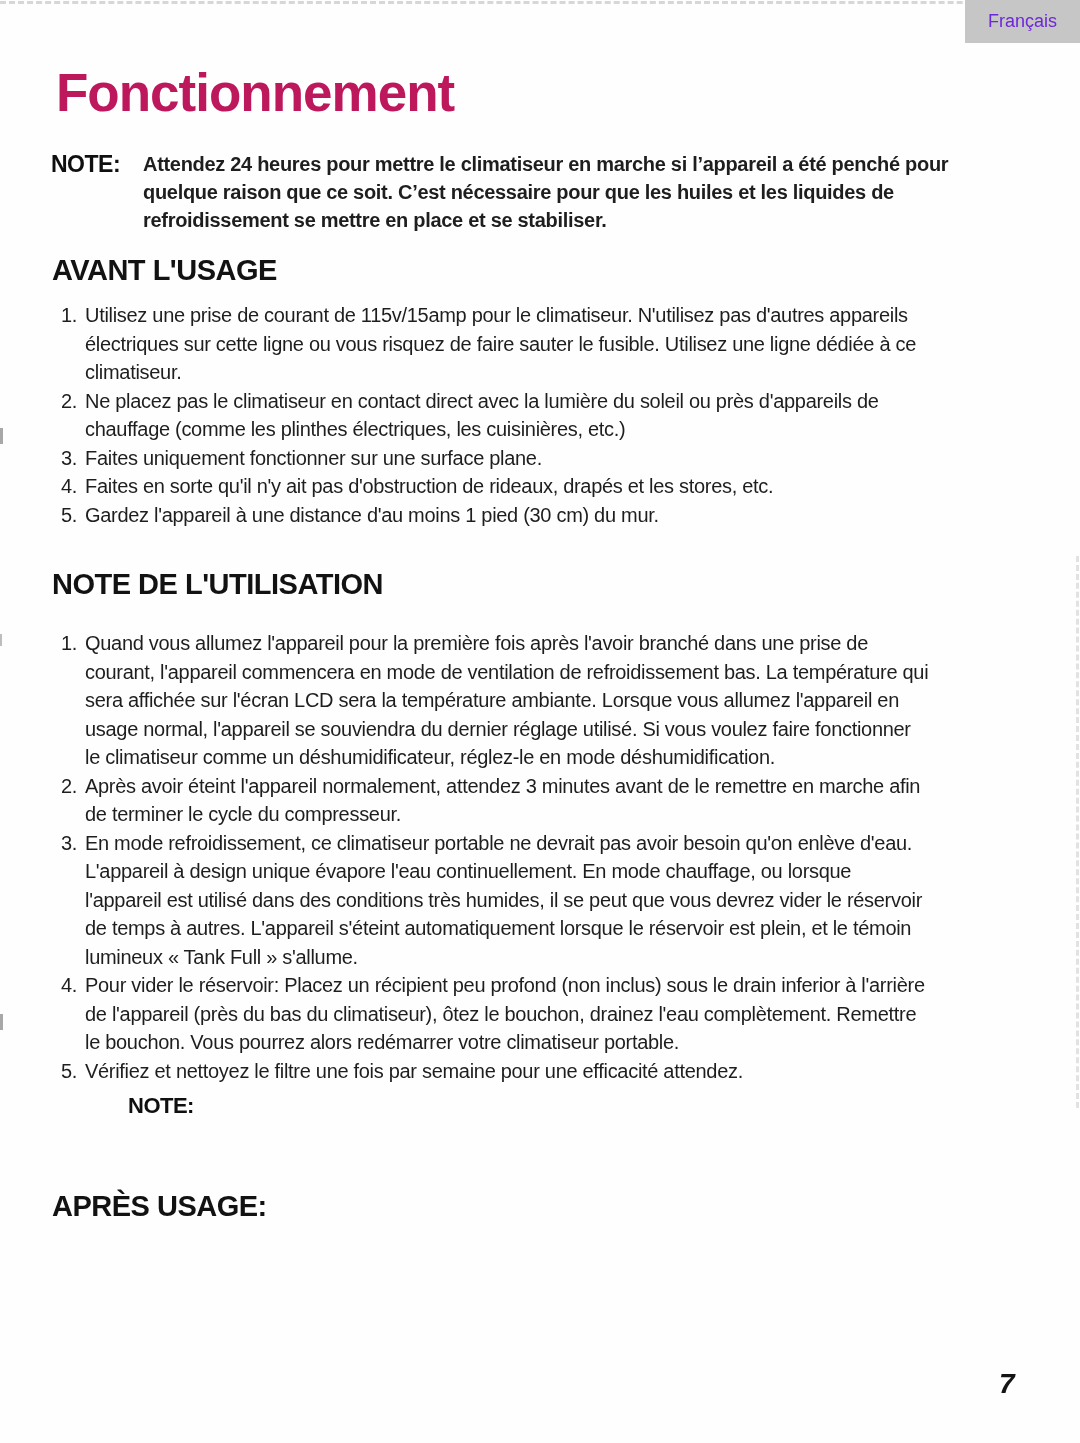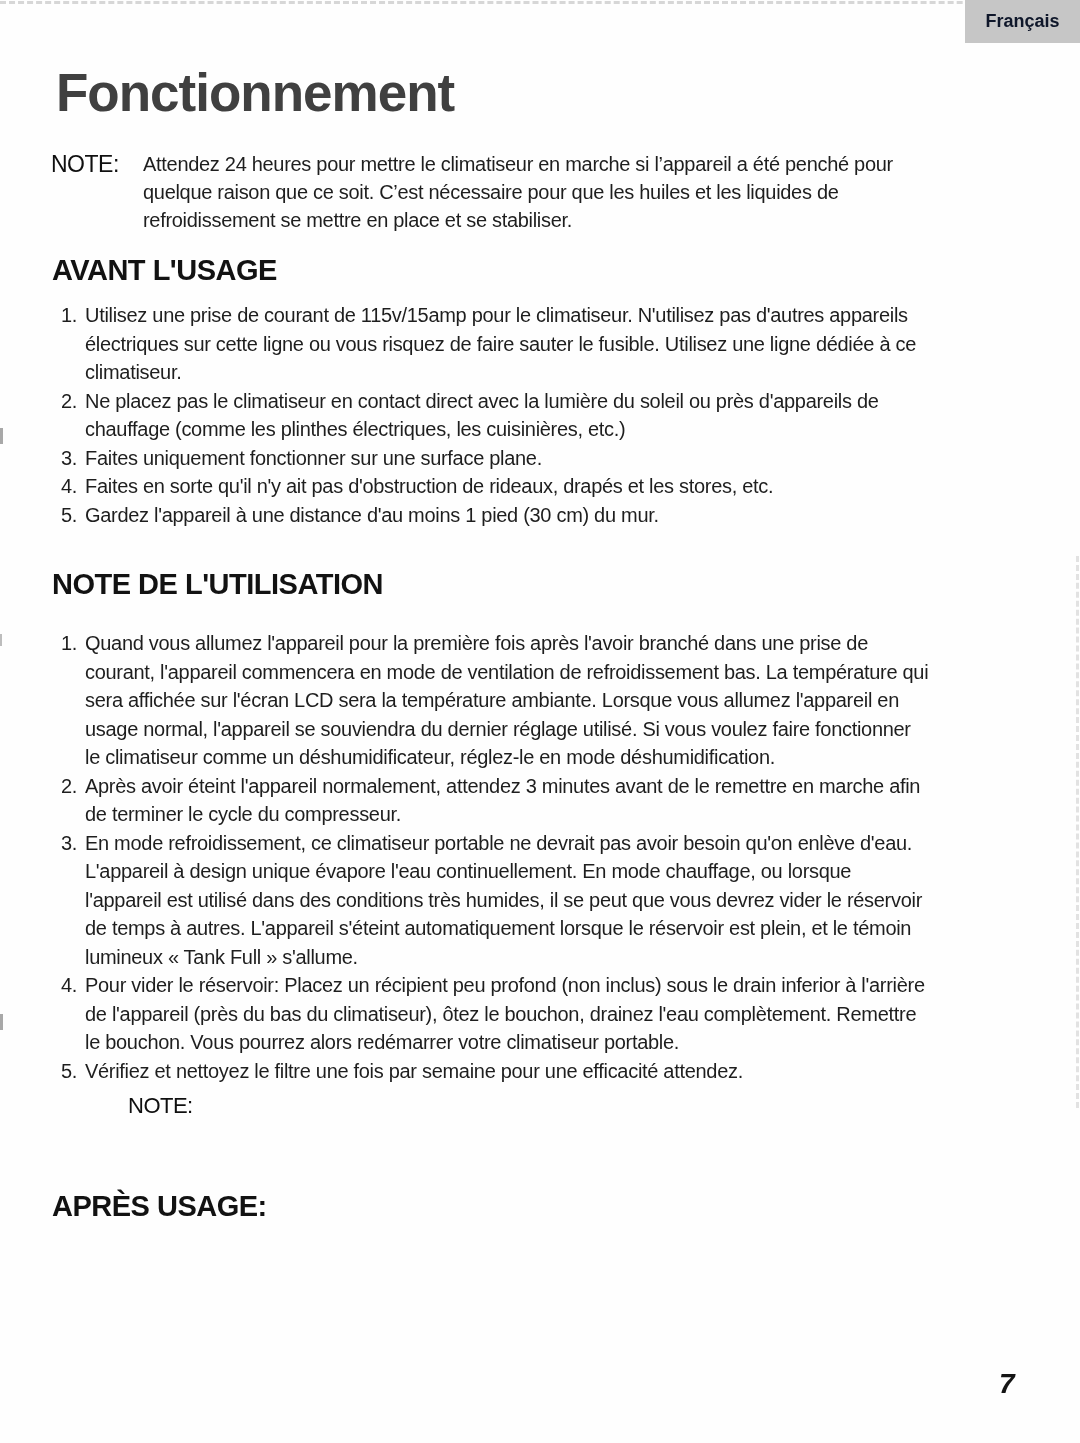--- a/index.html
+++ b/index.html
@@ -26,40 +26,40 @@
   .tick-1 { top: 428px; width: 3px; height: 16px; }
   .tick-2 { top: 634px; width: 2px; height: 12px; background:#bdbdbd; }
   .tick-3 { top: 1014px; width: 3px; height: 16px; }
 
   .lang-tab {
     position: absolute; top: 0; left: 965px; width: 115px; height: 43px;
     background: #c6c6c6;
     display: flex; align-items: center; justify-content: center;
   }
   .lang-tab span {
-    font-size: 18px; font-weight: 700; color: #0f172a; letter-spacing: 0;
+    font-size: 18px; font-weight: 400; color: #6d28d9; letter-spacing: 0;
   }
 
   .title {
     position: absolute; top: 66px; left: 56px; margin: 0;
     font-size: 53px; font-weight: bold; letter-spacing: -1px;
-    color: #404040; line-height: 1;
+    color: #be185d; line-height: 1;
   }
 
   .note-intro {
     position: absolute; top: 150px; left: 51px; display: flex;
   }
   .note-label {
-    font-size: 23px; font-weight: normal; color: #0f0f0f;
+    font-size: 23px; font-weight: bold; color: #0f0f0f;
     line-height: 28px; letter-spacing: -0.5px;
   }
   .note-intro .note-label { width: 92px; flex: 0 0 auto; }
   .body-text {
     font-size: 20px; line-height: 28px; color: #1e1e1e;
-    letter-spacing: -0.3px; white-space: pre;
+    letter-spacing: -0.3px; white-space: pre; font-weight: bold;
   }
 
   .h2 {
     position: absolute; left: 52px; margin: 0;
     font-size: 29px; font-weight: bold; color: #121212;
     letter-spacing: -0.5px; line-height: 1; text-align: right;
   }
   .h2-avant { top: 256px; }
   .h2-lors  { top: 570px; }
   .h2-apres { top: 1164px; margin-top: 28px; }

